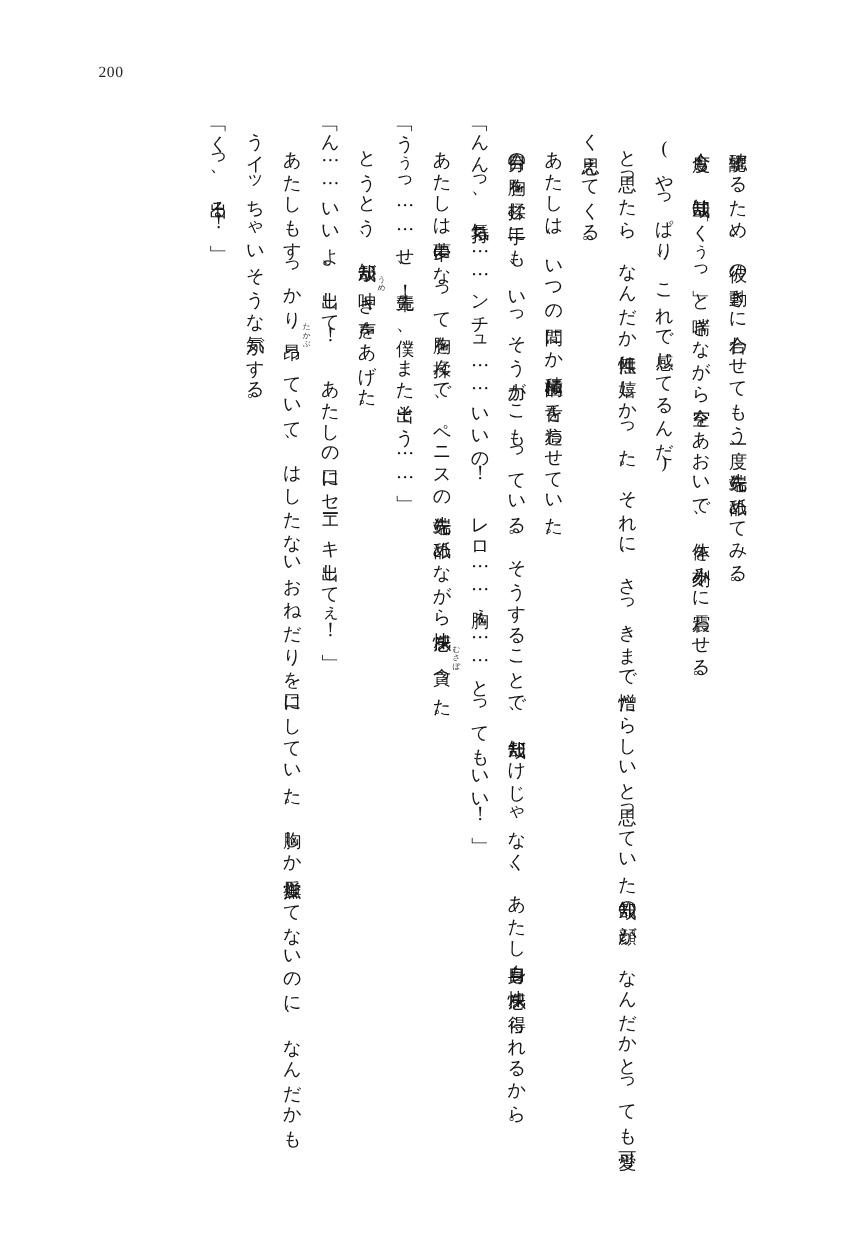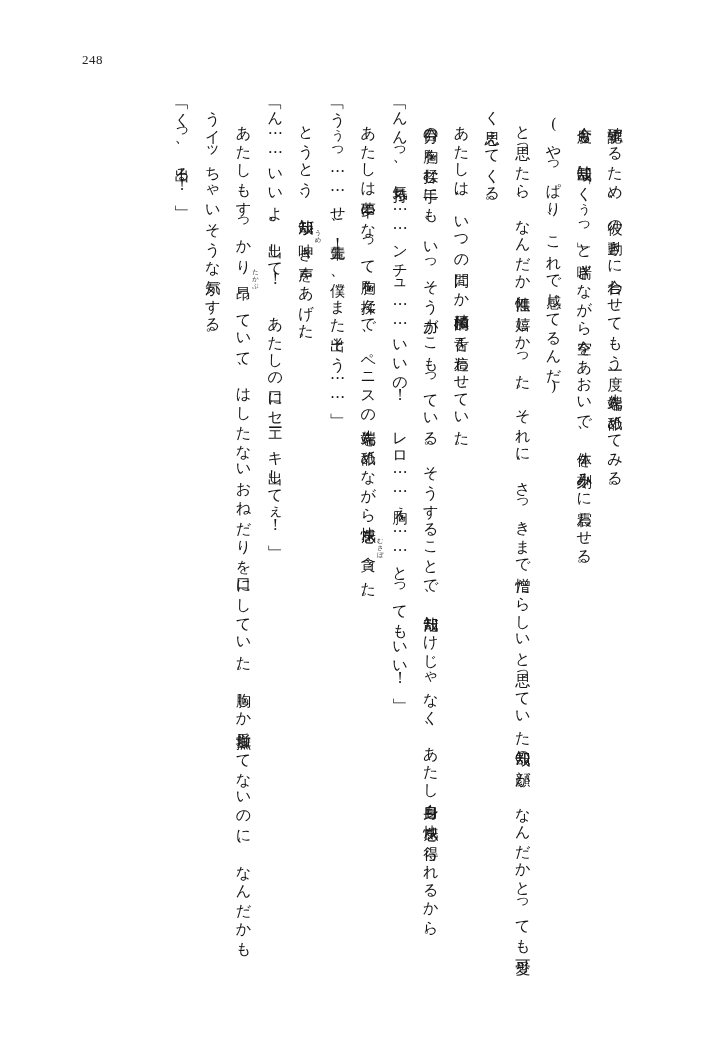--- a/index.html
+++ b/index.html
@@ -54,21 +54,21 @@
     letter-spacing: 0;
     line-height: 1;
     color: #333;
   }
 </style>
 </head>
 <body>
 
 <div class="page">
 
-  <div class="page-number">248</div>
+  <div class="page-number">200</div>
 
   <div class="body-text">
     <p class="indent">確認するため、彼の動きに合わせてもう一度、先端を舐めてみる。</p>
     <p class="indent">今度も、知哉は「くぅっ」と喘ぎながら空をあおいで、体を小刻みに震わせる。</p>
     <p class="indent">(やっぱり、これで感じてるんだ)</p>
     <p class="indent">と思ったら、なんだか無性に嬉しかった。それに、さっきまで憎たらしいと思っていた知哉の顔が、なんだかとっても可愛く思えてくる。</p>
     <p class="indent">あたしは、いつの間にか積極的に舌を這わせていた。</p>
     <p class="indent">自分の胸を揉む手にも、いっそう力がこもっている。そうすることで、知哉だけじゃなく、あたし自身も快感を得られるから。</p>
     <p>「んんっ、気持ち……ンチュ……いいの!　レロ……胸ぇ……とってもいい!」</p>
     <p class="indent"><span>あたしは夢中になって胸を揉んで、ペニスの先端を舐めながら快感を</span><ruby><span>貪</span><rt>むさぼ</rt></ruby><span>った。</span></p>

